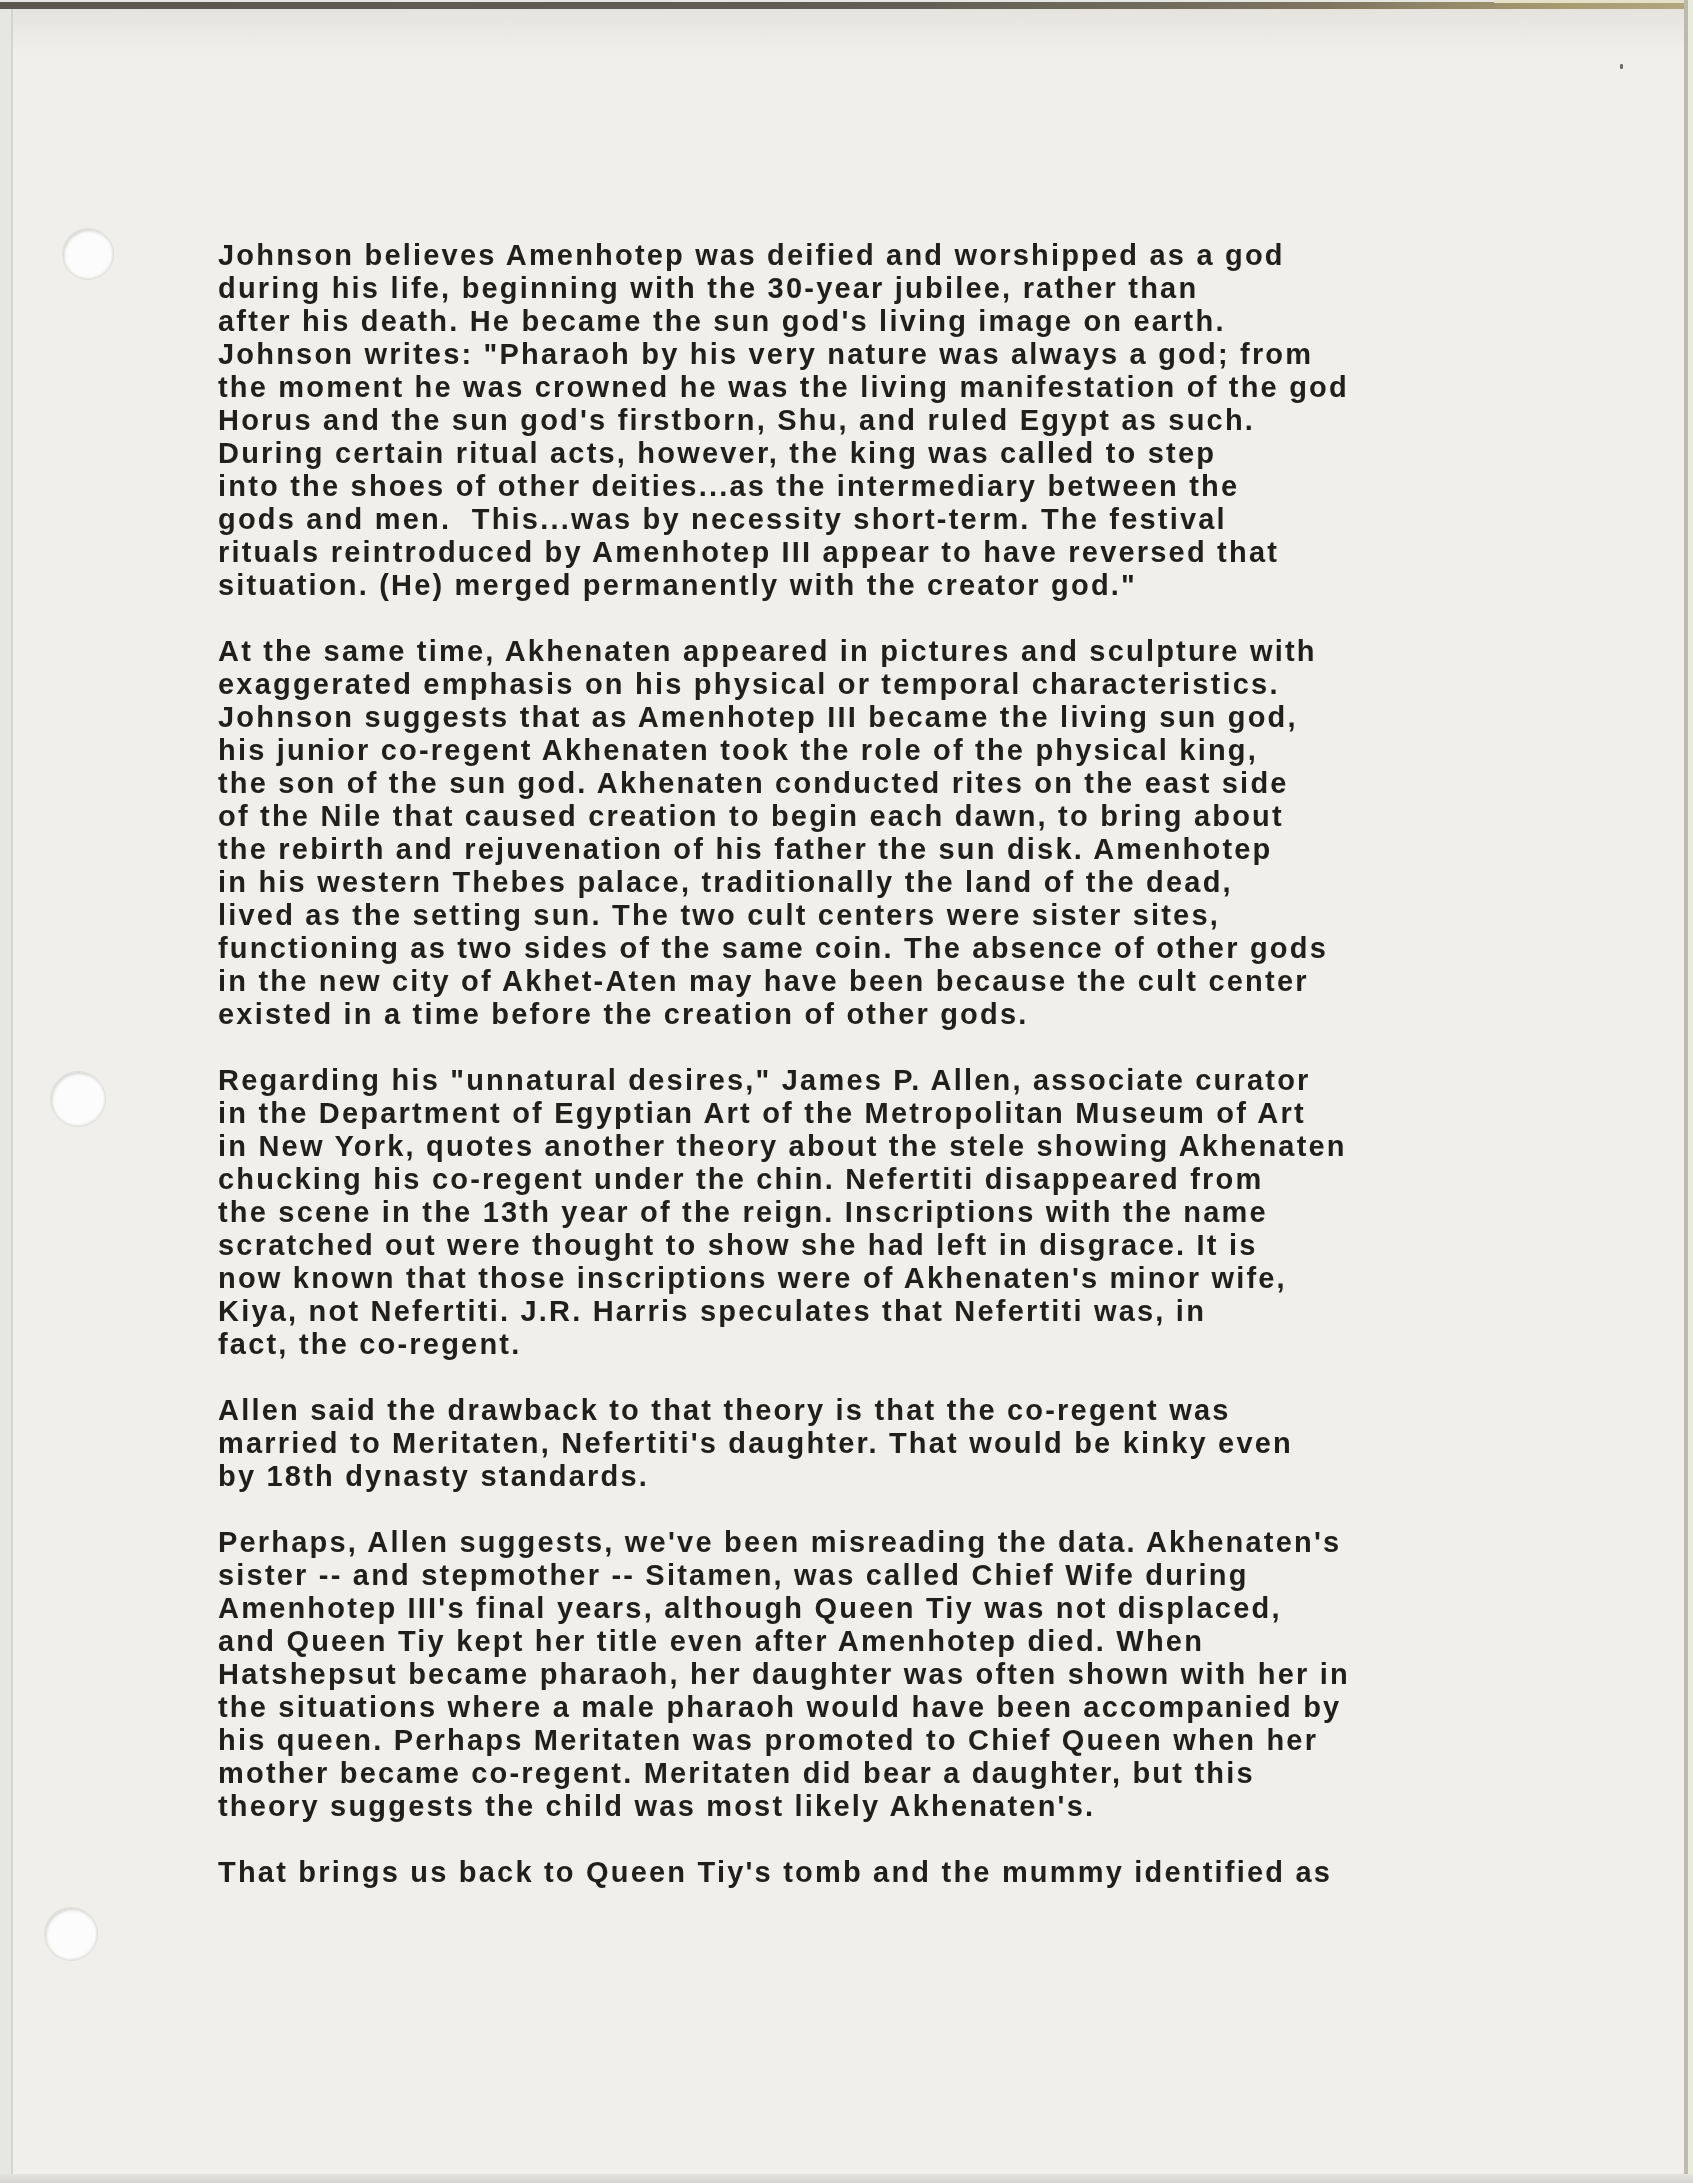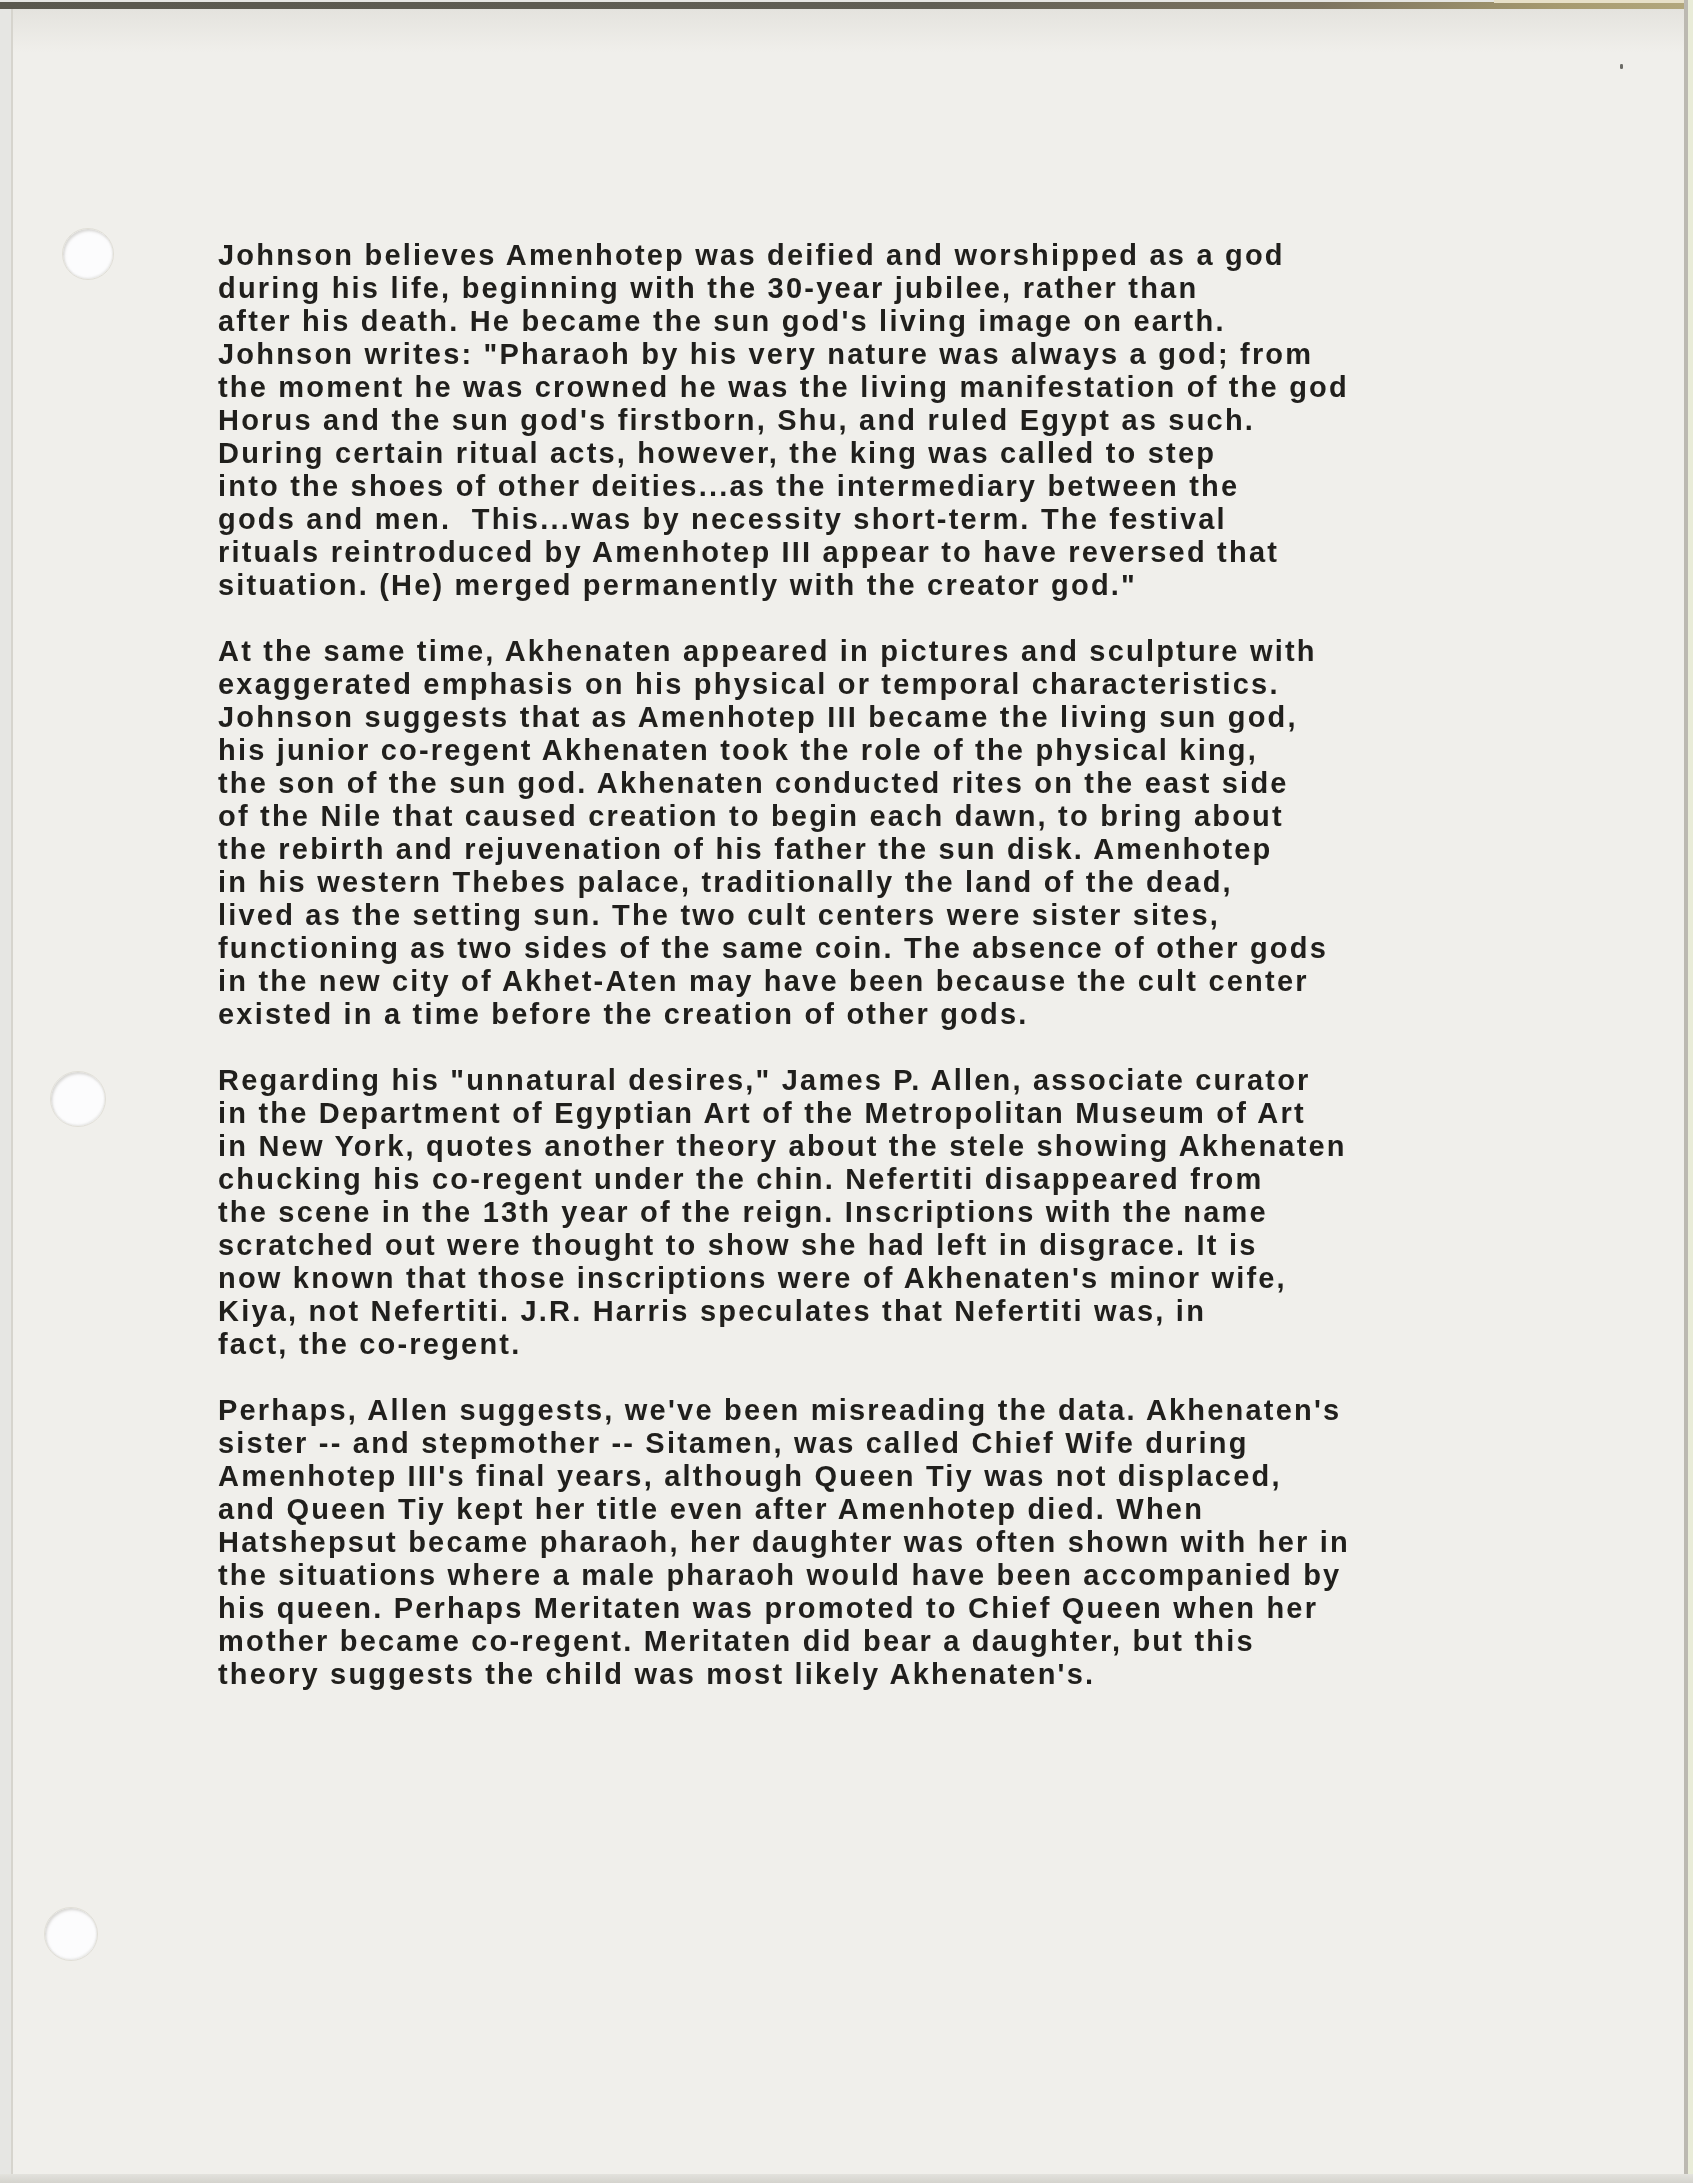--- a/index.html
+++ b/index.html
@@ -118,29 +118,33 @@
 existed in a time before the creation of other gods.</p>
       <p>Regarding his "unnatural desires," James P. Allen, associate curator
 in the Department of Egyptian Art of the Metropolitan Museum of Art
 in New York, quotes another theory about the stele showing Akhenaten
 chucking his co-regent under the chin. Nefertiti disappeared from
 the scene in the 13th year of the reign. Inscriptions with the name
 scratched out were thought to show she had left in disgrace. It is
 now known that those inscriptions were of Akhenaten's minor wife,
 Kiya, not Nefertiti. J.R. Harris speculates that Nefertiti was, in
 fact, the co-regent.</p>
+      <p>Allen said the drawback to that theory is that the co-regent was
+married to Meritaten, Nefertiti's daughter. That would be kinky even
+by 18th dynasty standards.</p>
       <p>Perhaps, Allen suggests, we've been misreading the data. Akhenaten's
 sister -- and stepmother -- Sitamen, was called Chief Wife during
 Amenhotep III's final years, although Queen Tiy was not displaced,
 and Queen Tiy kept her title even after Amenhotep died. When
 Hatshepsut became pharaoh, her daughter was often shown with her in
 the situations where a male pharaoh would have been accompanied by
 his queen. Perhaps Meritaten was promoted to Chief Queen when her
 mother became co-regent. Meritaten did bear a daughter, but this
 theory suggests the child was most likely Akhenaten's.</p>
+      <p>That brings us back to Queen Tiy's tomb and the mummy identified as</p>
     </div>
   </div>
 
   <div class="left-edge-line"></div>
 
   <div class="hole hole-1"></div>
   <div class="hole hole-2"></div>
   <div class="hole hole-3"></div>
 
   <div class="top-edge"></div>

